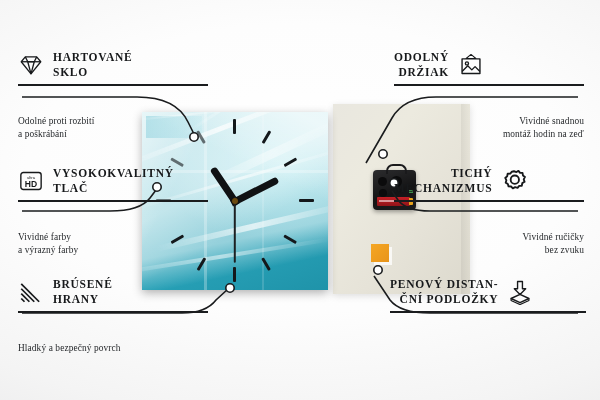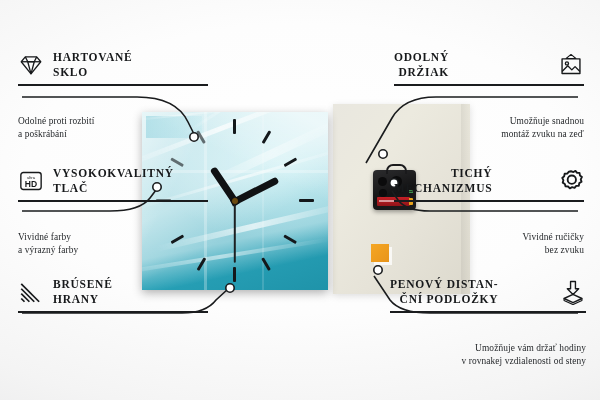--- a/index.html
+++ b/index.html
@@ -82,21 +82,21 @@
   .mech .led{position:absolute;right:3px;top:20px;width:4px;height:3px;background:#3e8f4a;}
   .foam{
     position:absolute;left:38px;top:140px;width:18px;height:18px;
     background:linear-gradient(135deg,#f5a623,#e8941a);
     box-shadow:3px 3px 0 rgba(255,255,255,.75);
   }
   
   .callout{position:absolute;width:190px;}
   .callout .head{display:flex;align-items:center;gap:9px;}
   .callout.left .head{justify-content:flex-start;}
-  .callout.right .head{justify-content:space-between;}
+  .callout.right .head{justify-content:flex-start;}
   .ttl{
     font-family:"Liberation Serif",serif;
     font-weight:700;font-size:11.5px;letter-spacing:.75px;line-height:1.32;
     color:#17191b;text-transform:uppercase;
   }
   .callout.right .ttl{text-align:right;}
   .rule{height:1.4px;background:#1a1c1e;margin:4px 0 4px;}
   .desc{
     font-family:"Liberation Serif",serif;
     font-size:9.4px;line-height:1.42;color:#26292c;letter-spacing:.1px;margin-top:29px;
@@ -237,41 +237,44 @@
             <path d="M4 18 L14 28"></path>
             <path d="M4 24 L8 28"></path>
         </g>
       </svg>
       <div class="ttl">
         <span>BRÚSENÉ</span><br>
         <span>HRANY</span>
       </div>
     </div>
     <div class="rule"></div>
+    <div class="desc">
+      <span>Hladký a bezpečný povrch</span>
+    </div>
   </div>
 
   <div class="callout right" id="c-holder">
     <div class="head">
       <div class="ttl">
         <span>ODOLNÝ</span><br>
         <span>DRŽIAK</span>
       </div>
       <svg class="ic" viewBox="0 0 32 32">
         <g fill="none" stroke="#17191b" stroke-width="1.7" stroke-linejoin="round">
           <path d="M16 3 L10 8 H22 Z" stroke-width="1.3"></path>
           <rect x="5" y="8.5" width="22" height="18"></rect>
           <circle cx="11" cy="14" r="1.9"></circle>
           <path d="M5 24 L12 17 L17 22 L21 18 L27 24"></path>
         </g>
       </svg>
     </div>
     <div class="rule"></div>
     <div class="desc">
-      <span>Umožňuje snadnou</span><br>
-      <span>montáž zvuku na zeď</span>
+      <span>Vividné snadnou</span><br>
+      <span>montáž hodin na zeď</span>
     </div>
   </div>
 
   <div class="callout right" id="c-mech">
     <div class="head">
       <div class="ttl">
         <span>TICHÝ</span><br>
         <span>MECHANIZMUS</span>
       </div>
       <svg class="ic" viewBox="0 0 32 32">
@@ -296,19 +299,15 @@
       </div>
       <svg class="ic" viewBox="0 0 32 32">
         <g fill="none" stroke="#17191b" stroke-width="1.7" stroke-linejoin="round">
           <path d="M13 3 H19 V12 H23 L16 19 L9 12 H13 Z"></path>
           <path d="M16 19 L5 24 L16 29 L27 24 Z"></path>
           <path d="M5 24 L5 26.5 L16 31.5 L27 26.5 L27 24" stroke-width="1.4"></path>
         </g>
       </svg>
     </div>
     <div class="rule"></div>
-    <div class="desc">
-      <span>Umožňuje vám držať hodiny</span><br>
-      <span>v rovnakej vzdialenosti od steny</span>
-    </div>
   </div>
 
 </div>
 
 </body></html>

